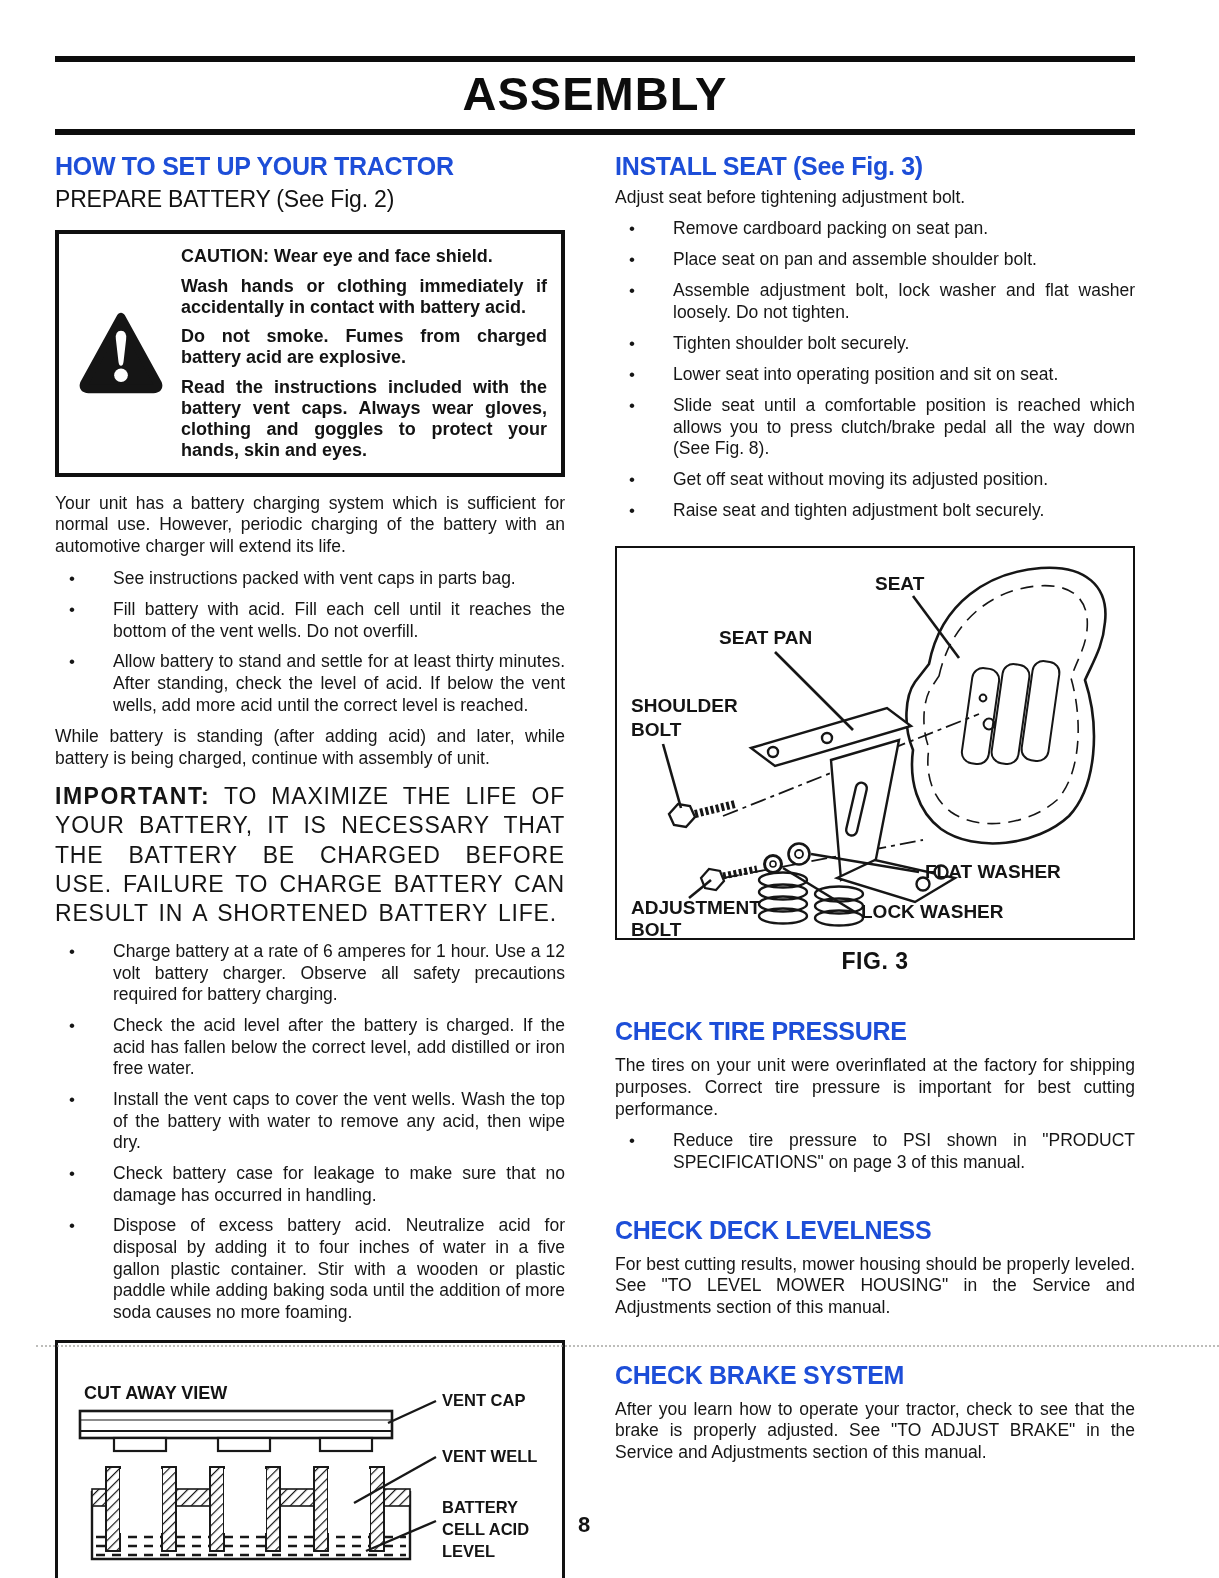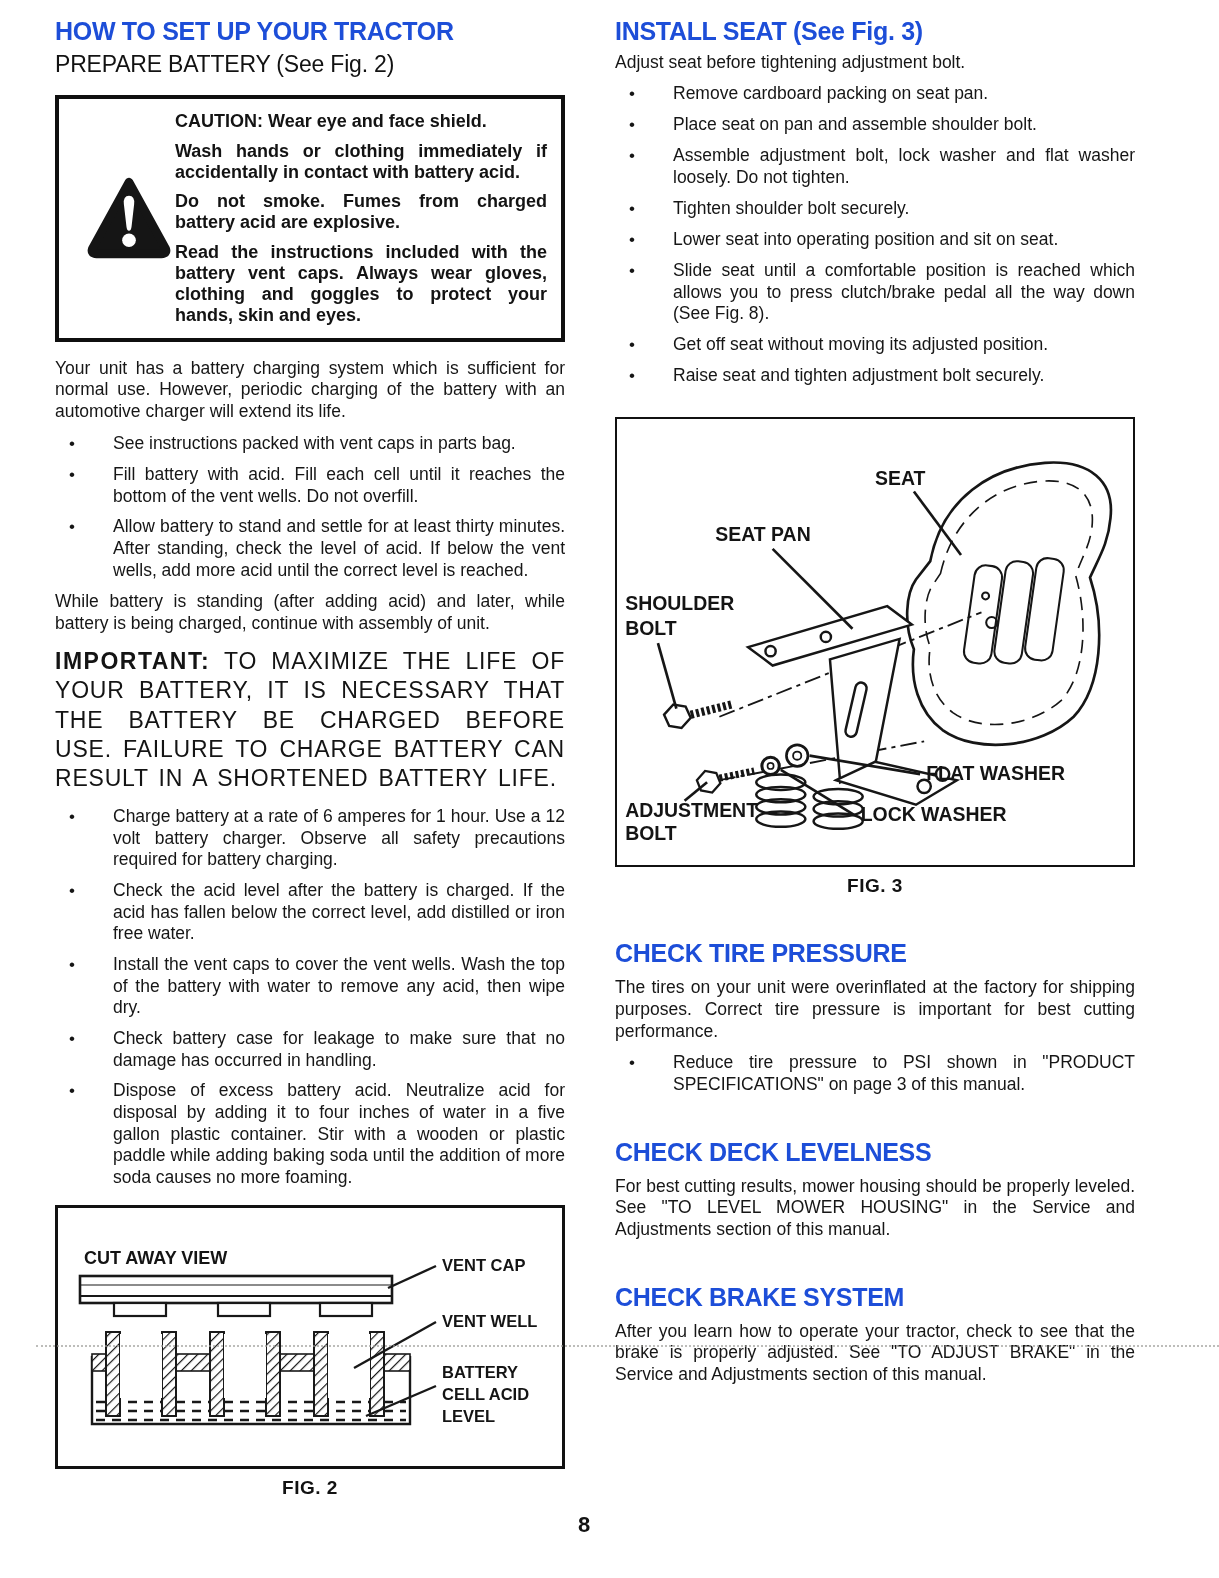--- a/index.html
+++ b/index.html
@@ -42,41 +42,41 @@
     content:"\2022";
     flex:0 0 44px; padding-left:14px;
     font-size:17px; line-height:1.3; color:#161616;
   }
   .bullet p { flex:1; }
 
   
   .caution-box {
     border:4px solid #0f0f0f;
     margin-top:18px;
-    padding:12px 14px 12px 24px;
-    display:flex; align-items:center; 
+    padding:12px 14px 12px 16px;
+    display:flex; align-items:center; gap:14px;
   }
   .caution-icon { flex:0 0 92px; display:flex; justify-content:center; }
   .caution-text { flex:1; }
   .caution-text p {
     font-size:18px; font-weight:bold; line-height:1.16; text-align:justify;
     color:#131313; margin:9px 0;
   }
   .caution-text p:first-child { margin-top:0; }
   .caution-text p:last-child { margin-bottom:0; }
 
   .important { margin:12px 0; font-size:23px; line-height:1.28; text-align:justify; letter-spacing:0.8px; word-spacing:3px; }
   .important b { letter-spacing:1.5px; }
 
   
   .figure-box { border:3px solid #111; background:#fff; }
   .fig2-box { margin-top:16px; height:264px; }
-  .fig3-box { margin-top:30px; height:450px; border-width:2.5px; }
+  .fig3-box { margin-top:24px; height:394px; border-width:2.5px; }
   .fig-caption {
-    text-align:center; font-size:19px; font-weight:bold; color:#121212;
+    text-align:center; font-size:23px; font-weight:bold; color:#121212;
     margin-top:8px; letter-spacing:0.5px;
   }
   .figure-box svg { display:block; width:100%; height:100%; }
   svg text { font-family:"Liberation Sans", sans-serif; font-weight:bold; fill:#141414; }
 
   
   .rsection { margin-top:42px; }
   .rsection h2.sec { line-height:1.12; margin-bottom:8px; }
   .rsection:first-of-type { margin-top:24px; }
 
@@ -89,20 +89,23 @@
   .artifact-line {
     position:absolute; left:36px; right:0; top:1345px;
     border-top:2px dotted #9a9a96; opacity:0.65; pointer-events:none;
   }
 </style>
 </head>
 <body>
 
 <div class="page">
 
+  <div class="title-band">
+    <h1>ASSEMBLY</h1>
+  </div>
 
   <div class="columns">
 
     <div class="col">
       <h2 class="sec">HOW TO SET UP YOUR TRACTOR</h2>
       <h3 class="sec">PREPARE BATTERY (See Fig. 2)</h3>
 
       <div class="caution-box">
         <div class="caution-icon">
           <svg width="86" height="82" viewBox="0 0 100 96">

